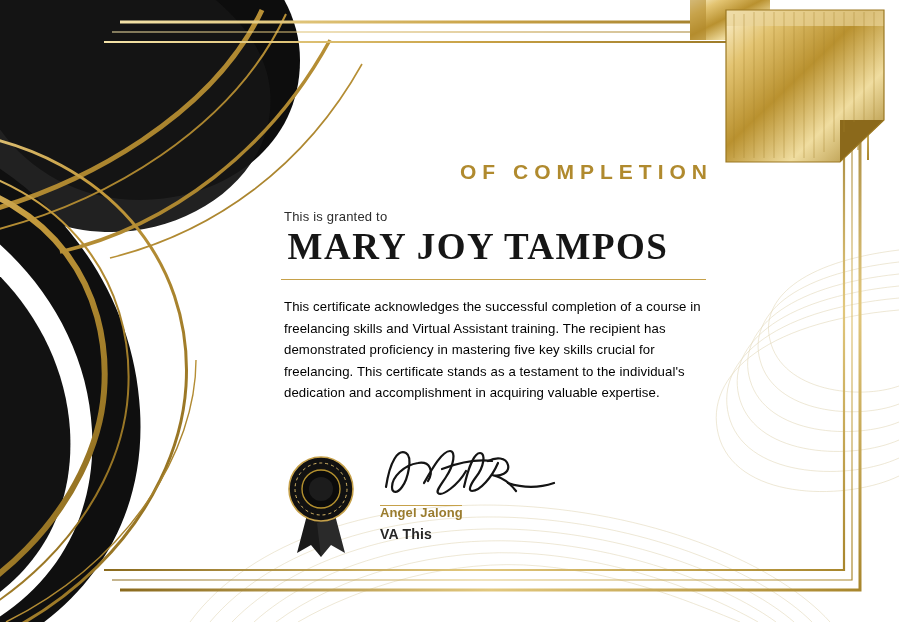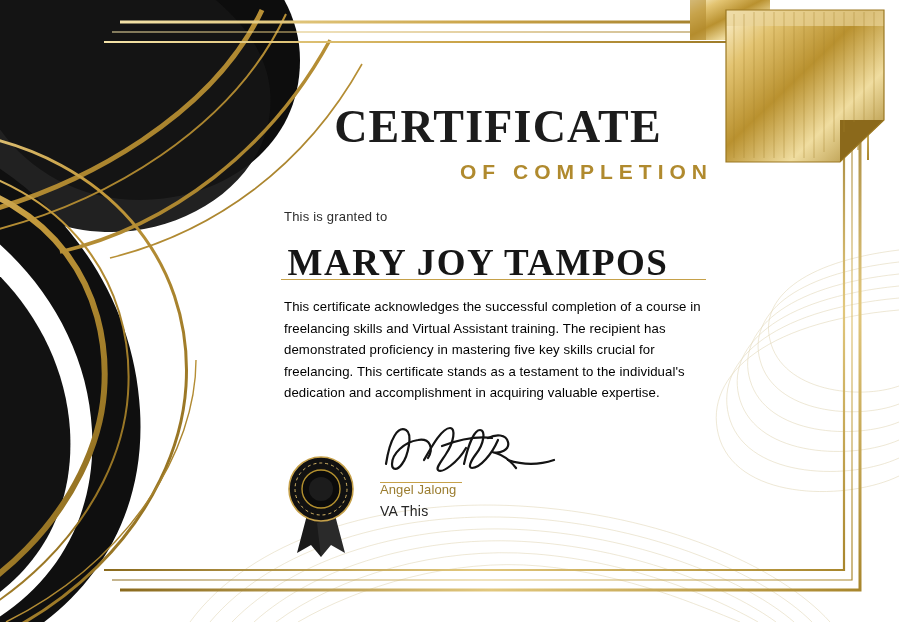--- a/index.html
+++ b/index.html
@@ -78,21 +78,20 @@
     left: -40px;
     top: 224px;
     width: 470px;
     font-family: "Liberation Serif", serif;
     font-size: 37px;
     font-weight: bold;
     letter-spacing: 1.5px;
     color: #161616;
     text-align: center;
     line-height: 1.25;
-    margin-top: 16px;
   }
 
   .rule {
     position: absolute;
     left: -2px;
     top: 279px;
     width: 425px;
     height: 1px;
     background: #c6a14a;
   }
@@ -114,23 +113,24 @@
     left: 279px;
     top: 449px;
     width: 84px;
     height: 108px;
   }
 
   
   .signature-block {
     position: absolute;
     left: 380px;
-    top: 420px;
+    top: 443px;
     width: 220px;
     height: 100px;
+    font-weight: bold;
   }
   .sig-svg {
     position: absolute;
     left: 0;
     top: 0;
     width: 180px;
     height: 62px;
   }
   .sig-line {
     position: absolute;
@@ -271,21 +271,20 @@
           <path d="M 874,12 L 874,120"></path>
         </g>
         <path d="M 726,10 L 884,10 L 884,120 L 840,162 L 726,162 Z" fill="none" stroke="#9b7822" stroke-width="1.2"></path>
       </g>
 
     </g>
   </svg>
 
   <div class="content">
 
-    <div class="title">CERTIFICATE</div>
 
     <div class="subtitle">OF COMPLETION</div>
 
     <div class="granted">This is granted to</div>
 
     <div class="recipient">MARY JOY TAMPOS</div>
 
     <div class="rule"></div>
 
     <div class="body-text">This certificate acknowledges the successful completion of a course in freelancing skills and Virtual Assistant training. The recipient has demonstrated proficiency in mastering five key skills crucial for freelancing. This certificate stands as a testament to the individual's dedication and accomplishment in acquiring valuable expertise.</div>

